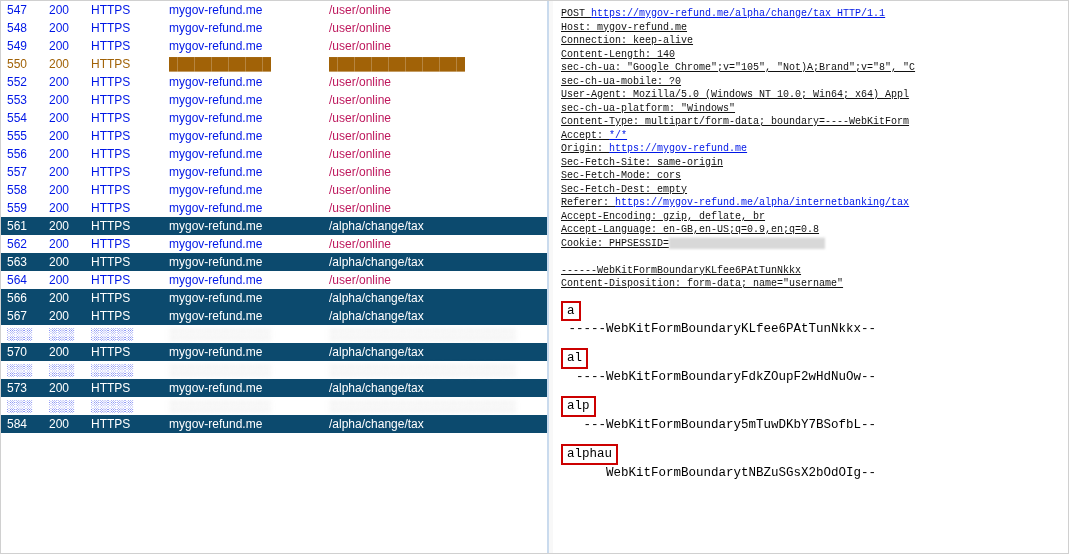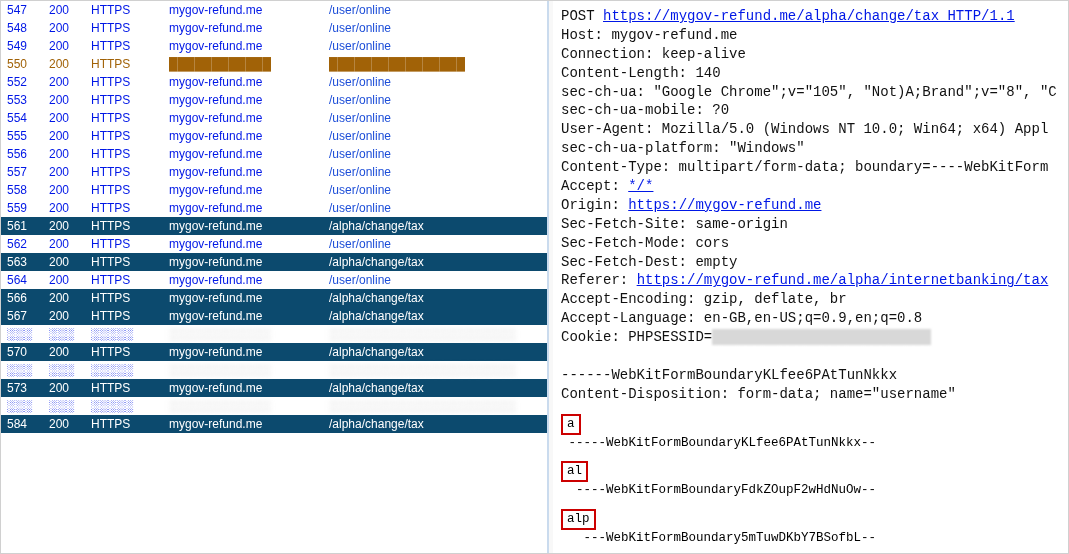--- a/index.html
+++ b/index.html
@@ -40,42 +40,43 @@
     text-overflow: ellipsis;
     font-size: 12px;
     height: 18px;
     vertical-align: middle;
   }
   tr.row.selected td { background: #0c4a6e; color: #fff; }
   tr.row td.c-id { width: 42px; color: #0017e6; }
   tr.row td.c-status { width: 42px; color: #0017e6; }
   tr.row td.c-proto { width: 78px; color: #0017e6; }
   tr.row td.c-host { width: 160px; color: #0017e6; }
-  tr.row td.c-url { color: #1d4ed8; }
+  tr.row td.c-url { color: #be185d; }
   tr.row.selected td.c-id,
   tr.row.selected td.c-status,
   tr.row.selected td.c-proto,
   tr.row.selected td.c-host,
   tr.row.selected td.c-url { color: #fff; }
   tr.row.plain td { color: #a16207; }
   tr.row.blur-all td {
     filter: blur(2px);
     color: #c8c8c8;
   }
   tr.row.blur-all.blue td.c-id,
   tr.row.blur-all.blue td.c-status,
   tr.row.blur-all.blue td.c-proto { color: #0017e6; filter: none; }
 
   .raw-text {
     font-family: "Courier New", monospace;
-    font-size: 14px;
+    font-size: 10px;
     line-height: 1.35;
     white-space: pre;
     color: #111;
     padding: 2px 2px 0 2px;
+    text-decoration: underline;
   }
   .raw-text a.link { color: #0017e6; text-decoration: underline; }
   .raw-text .censor {
     background: #d8d8d8;
     color: #d8d8d8;
     filter: blur(1px);
   }
   .raw-block {
     margin-top: 8px;
     font-family: "Courier New", monospace;

